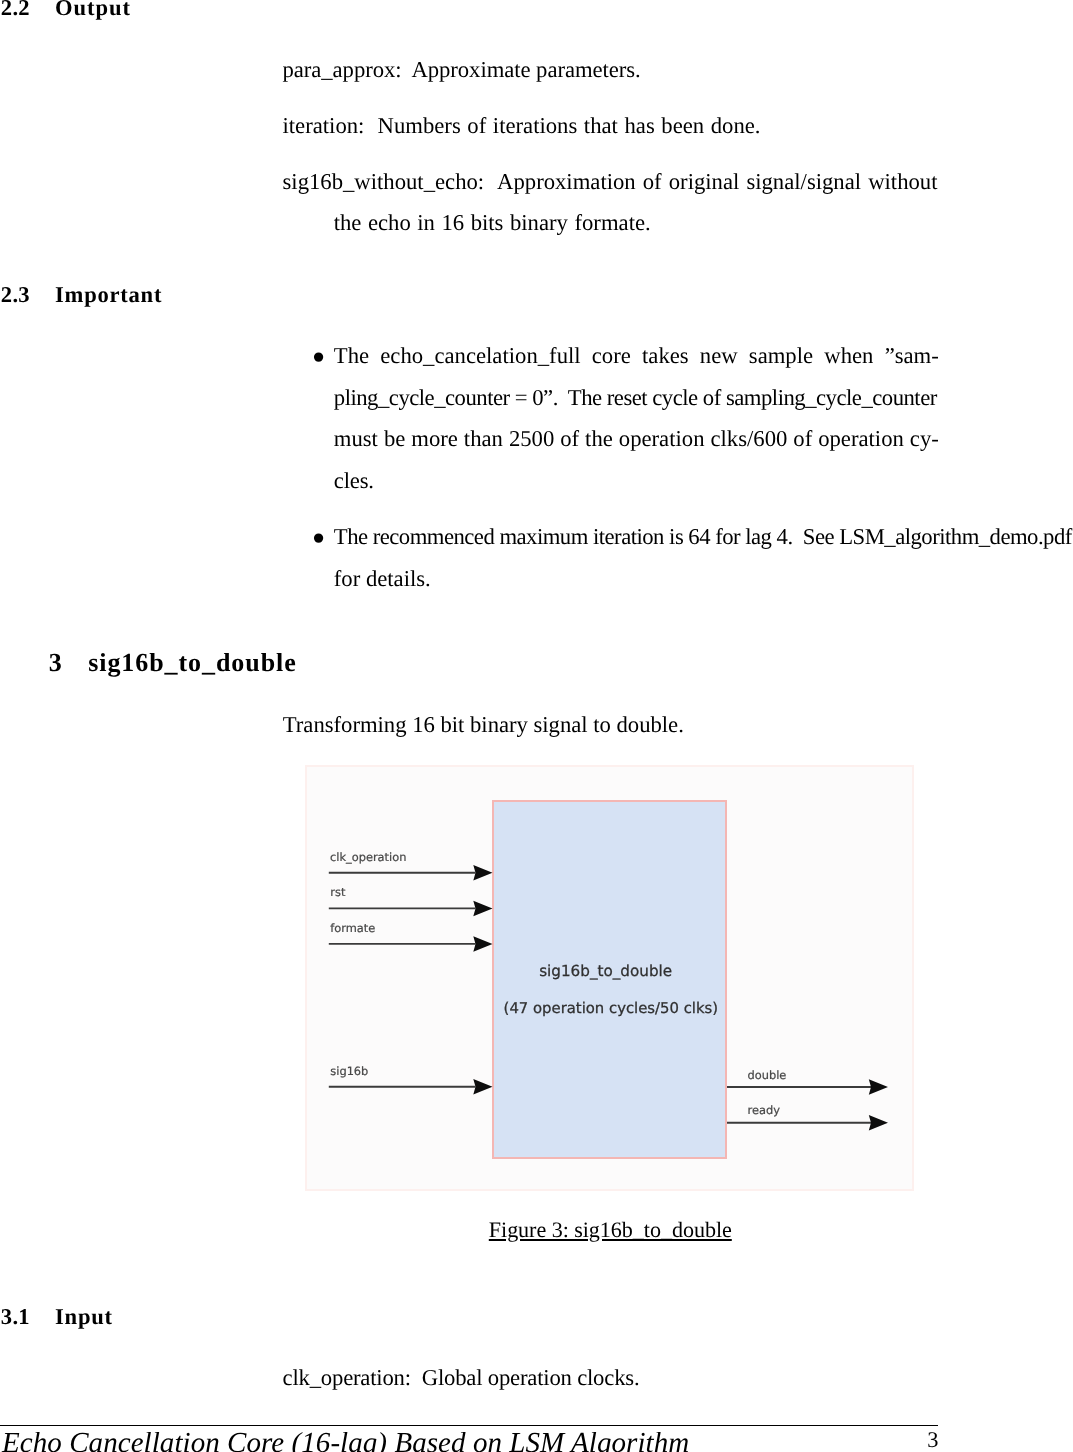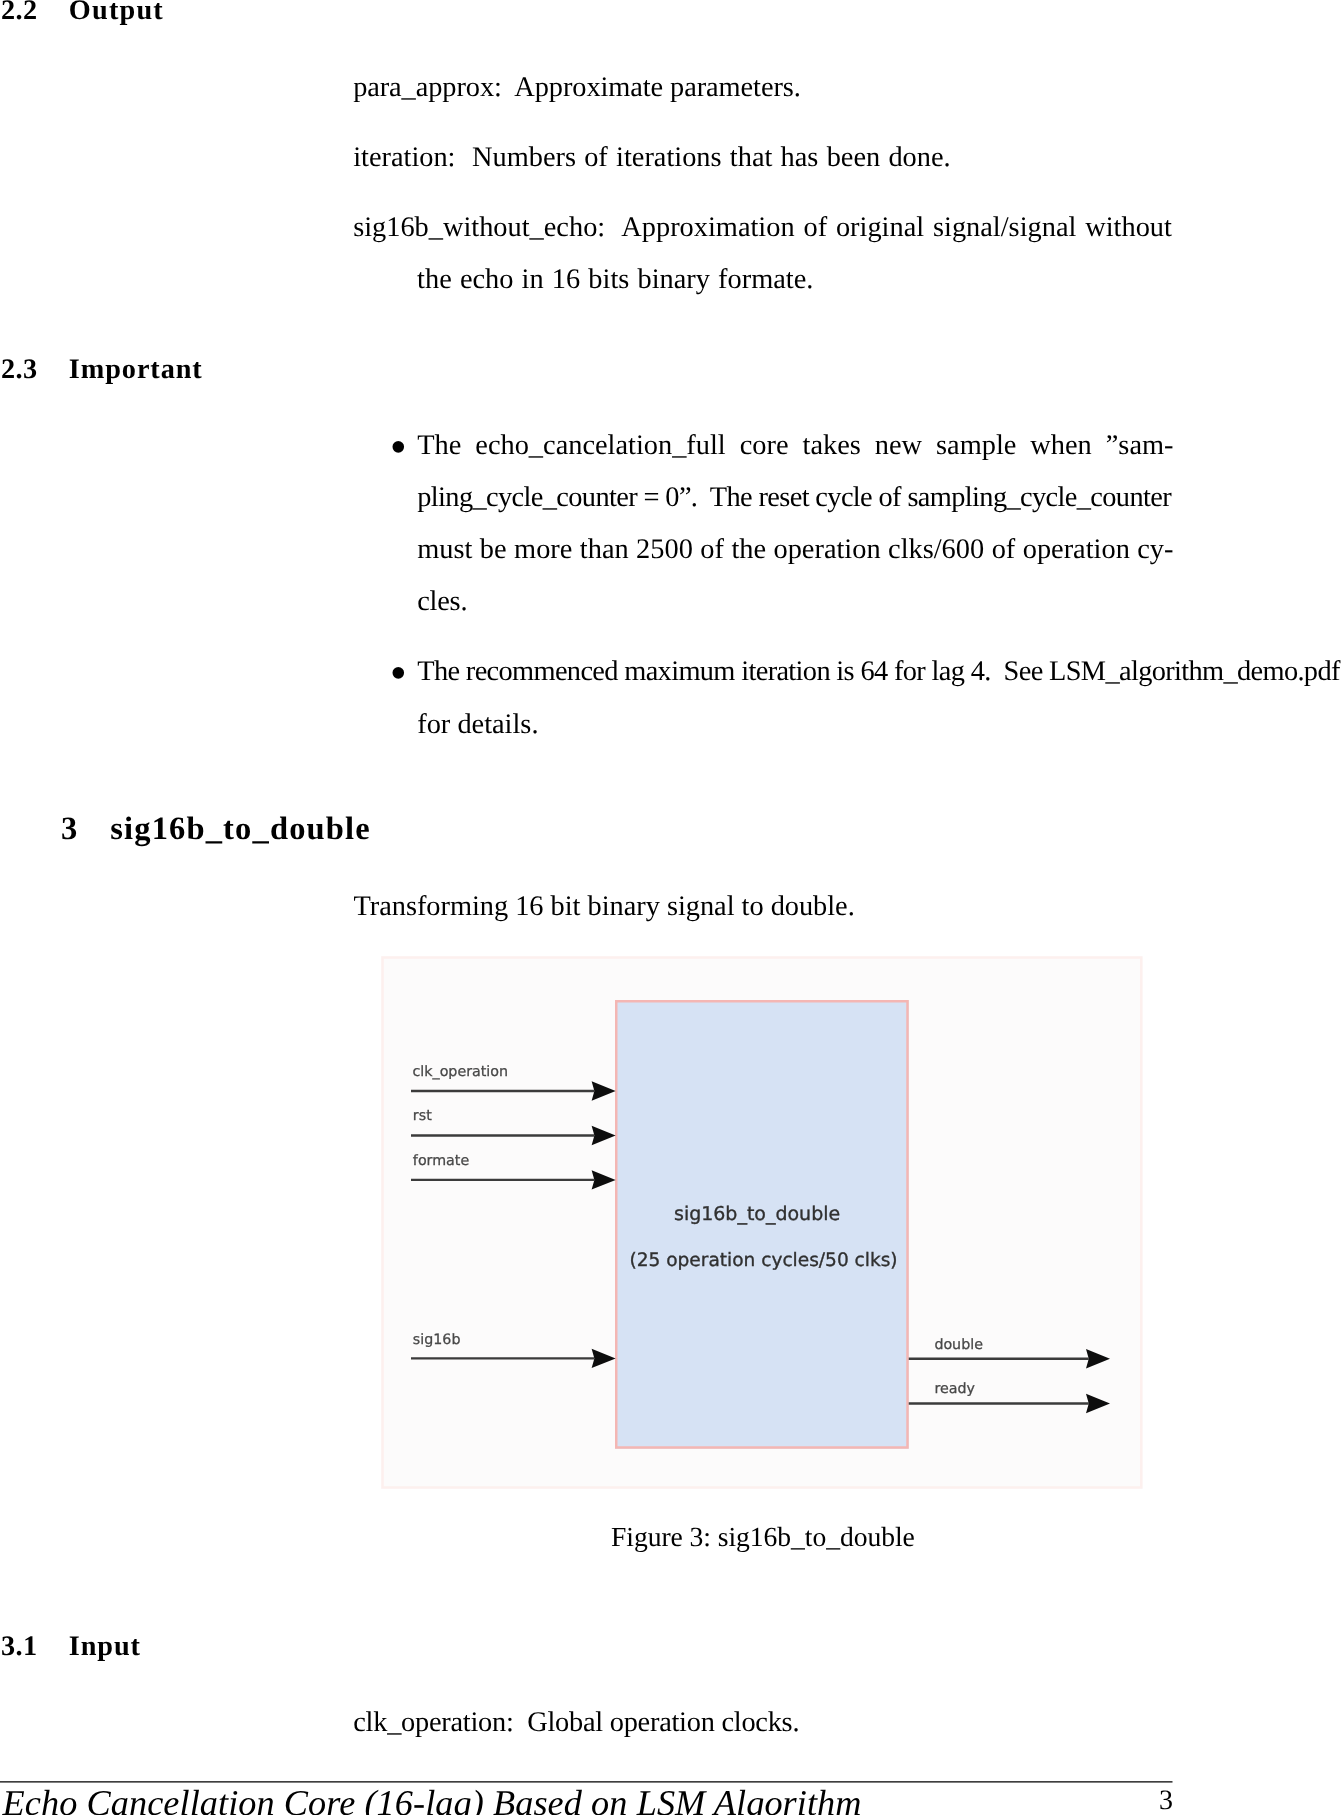--- a/index.html
+++ b/index.html
@@ -3,21 +3,21 @@
 <meta charset="utf-8">
 <style>
   html,body{margin:0;padding:0;background:#ffffff;}
   *{-webkit-font-smoothing:antialiased;text-rendering:geometricPrecision;}
   body{width:1073px;height:1452px;position:relative;overflow:hidden;
        font-family:"Liberation Serif",serif;color:#000000;}
   .abs{position:absolute;white-space:pre;}
   .sub{font-weight:bold;font-size:22.6px;line-height:1;}
   .sec{font-weight:bold;font-size:26.0px;line-height:1;margin-left:48px;}
   .tl{position:absolute;white-space:pre;font-size:22.7px;line-height:1;}
-  .figcap{position:absolute;white-space:pre;font-size:22.1px;line-height:1;}
+  .figcap{position:absolute;white-space:pre;font-size:22.1px;line-height:1;text-decoration:underline;}
   .foot{position:absolute;white-space:pre;font-size:29px;font-style:italic;line-height:1;}
   .footnum{position:absolute;white-space:pre;font-size:22.4px;line-height:1;}
   .rule{position:absolute;background:#000000;}
   .bul{position:absolute;white-space:pre;font-size:39px;line-height:1;color:#000000;}
   #figure{position:absolute;left:304.8px;top:764.7px;width:609.4px;height:426.5px;
           background:#fcfbfb;border:2.0px solid #fdf0ee;box-sizing:border-box;}
   #block{position:absolute;left:491.9px;top:799.8px;width:235.1px;height:359.4px;
          background:#d6e2f4;border:2.3px solid #f4b6b3;box-sizing:border-box;}
   .flabel{position:absolute;font-family:"DejaVu Sans",sans-serif;font-size:11.4px;
           color:#484848;white-space:pre;line-height:1;-webkit-text-stroke:0.22px #484848;}
@@ -40,21 +40,21 @@
 <div class="tl" style="left:333.8px;top:428.4px;word-spacing:0.2997px;">must be more than 2500 of the operation clks/600 of operation cy-</div>
 <div class="tl" style="left:333.8px;top:470.0px;letter-spacing:-0.1906px;">cles.</div>
 <div class="bul" style="left:311.8px;top:519.3px;">•</div>
 <div class="tl" style="left:333.8px;top:525.9px;letter-spacing:-0.5144px;">The recommenced maximum iteration is 64 for lag 4.  See LSM_algorithm_demo.pdf</div>
 <div class="tl" style="left:333.8px;top:567.6px;letter-spacing:-0.0026px;">for details.</div>
 <div class="abs sec" style="left:0.8px;top:650.1px;"><span>3</span><span style="display:inline-block;width:26.4px;"></span><span style="letter-spacing:0.93px;">sig16b_to_double</span></div>
 <div class="tl" style="left:282.8px;top:713.7px;letter-spacing:-0.0192px;">Transforming 16 bit binary signal to double.</div>
 <div id="figure"></div>
 <div id="block"></div>
 <div class="btitle" style="left:539.2px;top:963.6px;font-size:15.2px;">sig16b_to_double</div>
-<div class="btitle" style="left:503.6px;top:1000.6px;font-size:14.85px;">(25 operation cycles/50 clks)</div>
+<div class="btitle" style="left:503.6px;top:1000.6px;font-size:14.85px;">(47 operation cycles/50 clks)</div>
 <div class="flabel" style="left:330.0px;top:851.8px;">clk_operation</div>
 <div class="flabel" style="left:330.3px;top:887.4px;">rst</div>
 <div class="flabel" style="left:330.3px;top:922.9px;">formate</div>
 <div class="flabel" style="left:330.3px;top:1065.7px;">sig16b</div>
 <div class="flabel" style="left:747.5px;top:1069.6px;">double</div>
 <div class="flabel" style="left:747.5px;top:1105.4px;">ready</div>
 <svg class="fsvg" width="1073" height="1452" viewBox="0 0 1073 1452" shape-rendering="geometricPrecision">
     <line x1="328.8" y1="872.8" x2="475.5" y2="872.8" stroke="#3b3b3b" stroke-width="1.9"></line>
     <path d="M 492.5 872.8 L 473.3 865.05 L 475.5 872.8 L 473.3 880.55 Z" fill="#0d0d0d"></path>
     <line x1="328.8" y1="908.4" x2="475.5" y2="908.4" stroke="#3b3b3b" stroke-width="1.9"></line>

